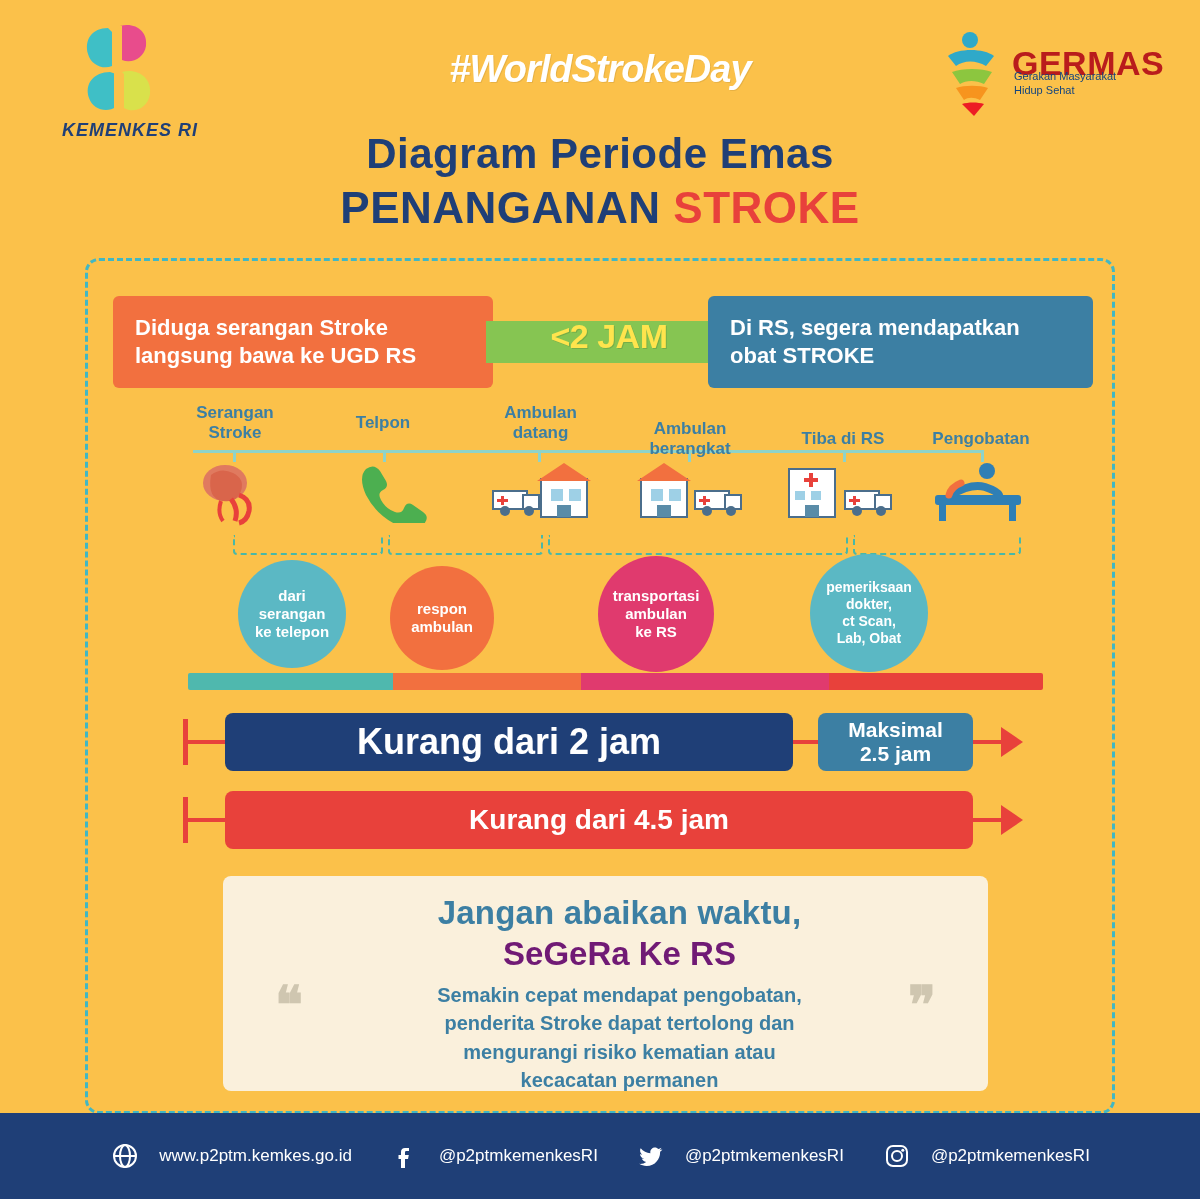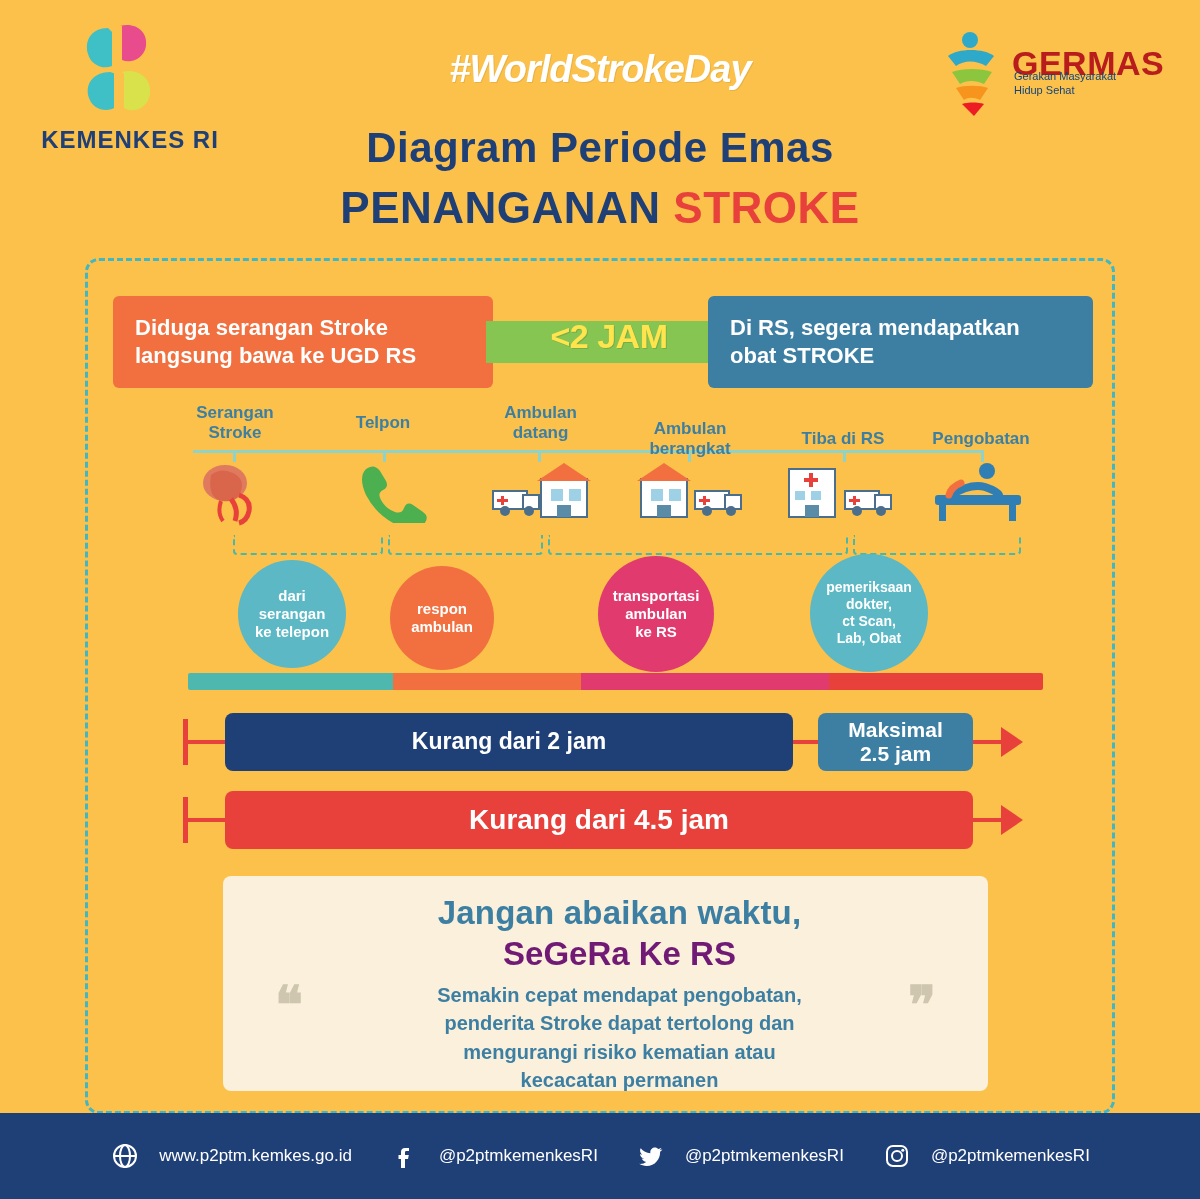--- a/index.html
+++ b/index.html
@@ -14,22 +14,22 @@
 
   
   .header { position: relative; height: 250px; }
 
   .kemenkes-logo {
     position: absolute; left: 40px; top: 20px;
     width: 180px; text-align: center;
   }
   .kemenkes-mark { width: 120px; height: 100px; margin: 0 auto; position: relative; }
   .kemenkes-label {
-    font-size: 24px; font-weight: bold; color: #1F3F77;
-    letter-spacing: 1px; margin-top: 6px;
+    font-size: 18px; font-weight: bold; color: #1F3F77;
+    letter-spacing: 1px;  font-style: italic;
   }
 
   .hashtag {
     position: absolute; left: 0; right: 0; top: 48px;
     text-align: center;
     font-size: 38px; font-weight: bold; font-style: italic;
     color: #ffffff;
     letter-spacing: -1px;
     text-shadow: 1px 1px 0 rgba(0,0,0,0.08);
   }
@@ -42,21 +42,21 @@
     position: absolute; left: 72px; top: 14px;
     font-size: 34px; font-weight: bold; color: #b91c1c;
     letter-spacing: 0.5px;
   }
   .germas-sub {
     position: absolute; left: 74px; top: 40px;
     font-size: 11px; color: #12447F; line-height: 1.25;
   }
 
   .title-1 {
-    position: absolute; left: 0; right: 0; top: 124px;
+    position: absolute; left: 0; right: 0; top: 130px;
     text-align: center;
     font-size: 42px; font-weight: bold; color: #1F3F77;
     letter-spacing: 0.5px;
   }
   .title-2 {
     position: absolute; left: 0; right: 0; top: 183px;
     text-align: center;
     font-size: 44px; font-weight: bold; letter-spacing: 0.5px;
   }
   .title-2 .blue { color: #1F3F77; }
@@ -379,21 +379,21 @@
     <div style="flex:24; background:#4FB8AE"></div>
     <div style="flex:22; background:#F2703F"></div>
     <div style="flex:29; background:#E03A6E"></div>
     <div style="flex:25; background:#E8413B"></div>
   </div>
 
   <div class="range-row" style="top:450px;">
     <div class="range-cap" style="left:0px;"></div>
     <div class="range-axis" style="left:3px; width:820px;"></div>
     <div class="range-arrow" style="left:818px;"></div>
-    <div class="pill" style="left:42px; width:568px; background:#1F3F77; font-size:23px;text-align:right;">Kurang dari 2 jam</div>
+    <div class="pill" style="left:42px; width:568px; background:#1F3F77; font-size:36px;text-align:right;">Kurang dari 2 jam</div>
     <div class="pill" style="left: 635px; width: 155px; background: rgb(60, 127, 163); font-size: 21px; white-space: pre-line;">Maksimal
 2.5 jam</div>
   </div>
 
   <div class="range-row" style="top:528px;">
     <div class="range-cap" style="left:0px;"></div>
     <div class="range-axis" style="left:3px; width:820px;"></div>
     <div class="range-arrow" style="left:818px;"></div>
     <div class="pill" style="left:42px; width:748px; background:#E8413B; font-size:28px;">Kurang dari 4.5 jam</div>
   </div>

